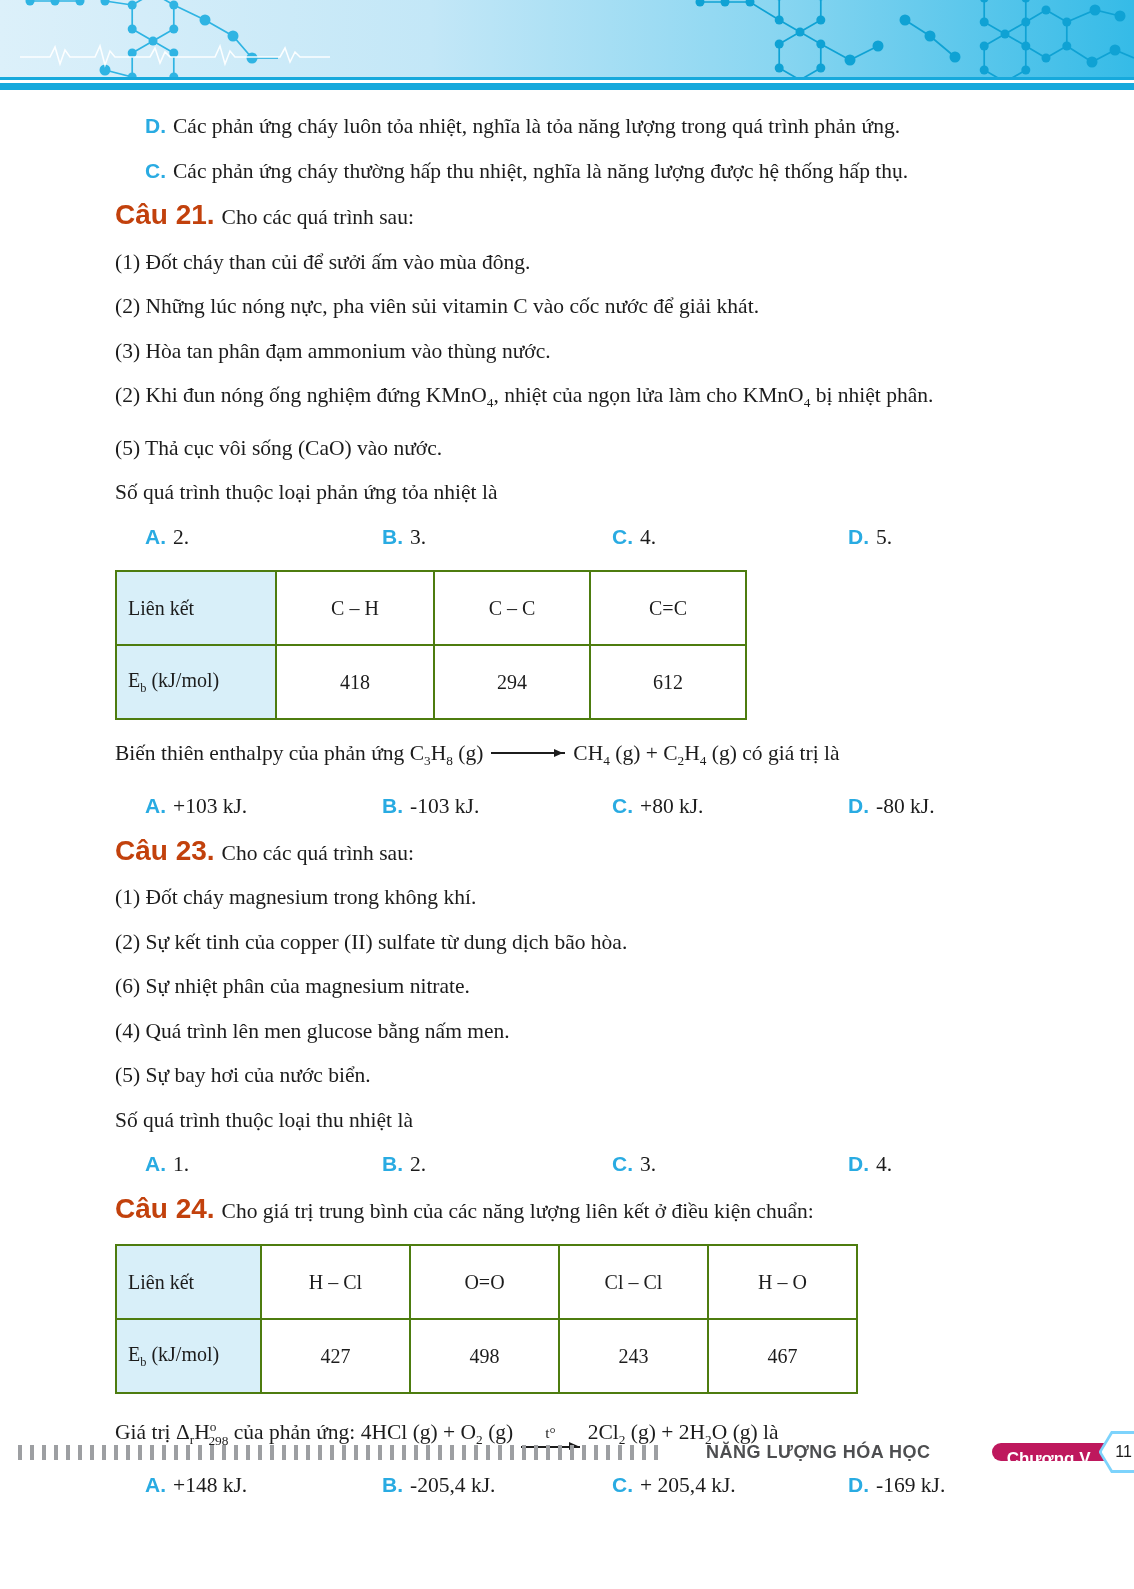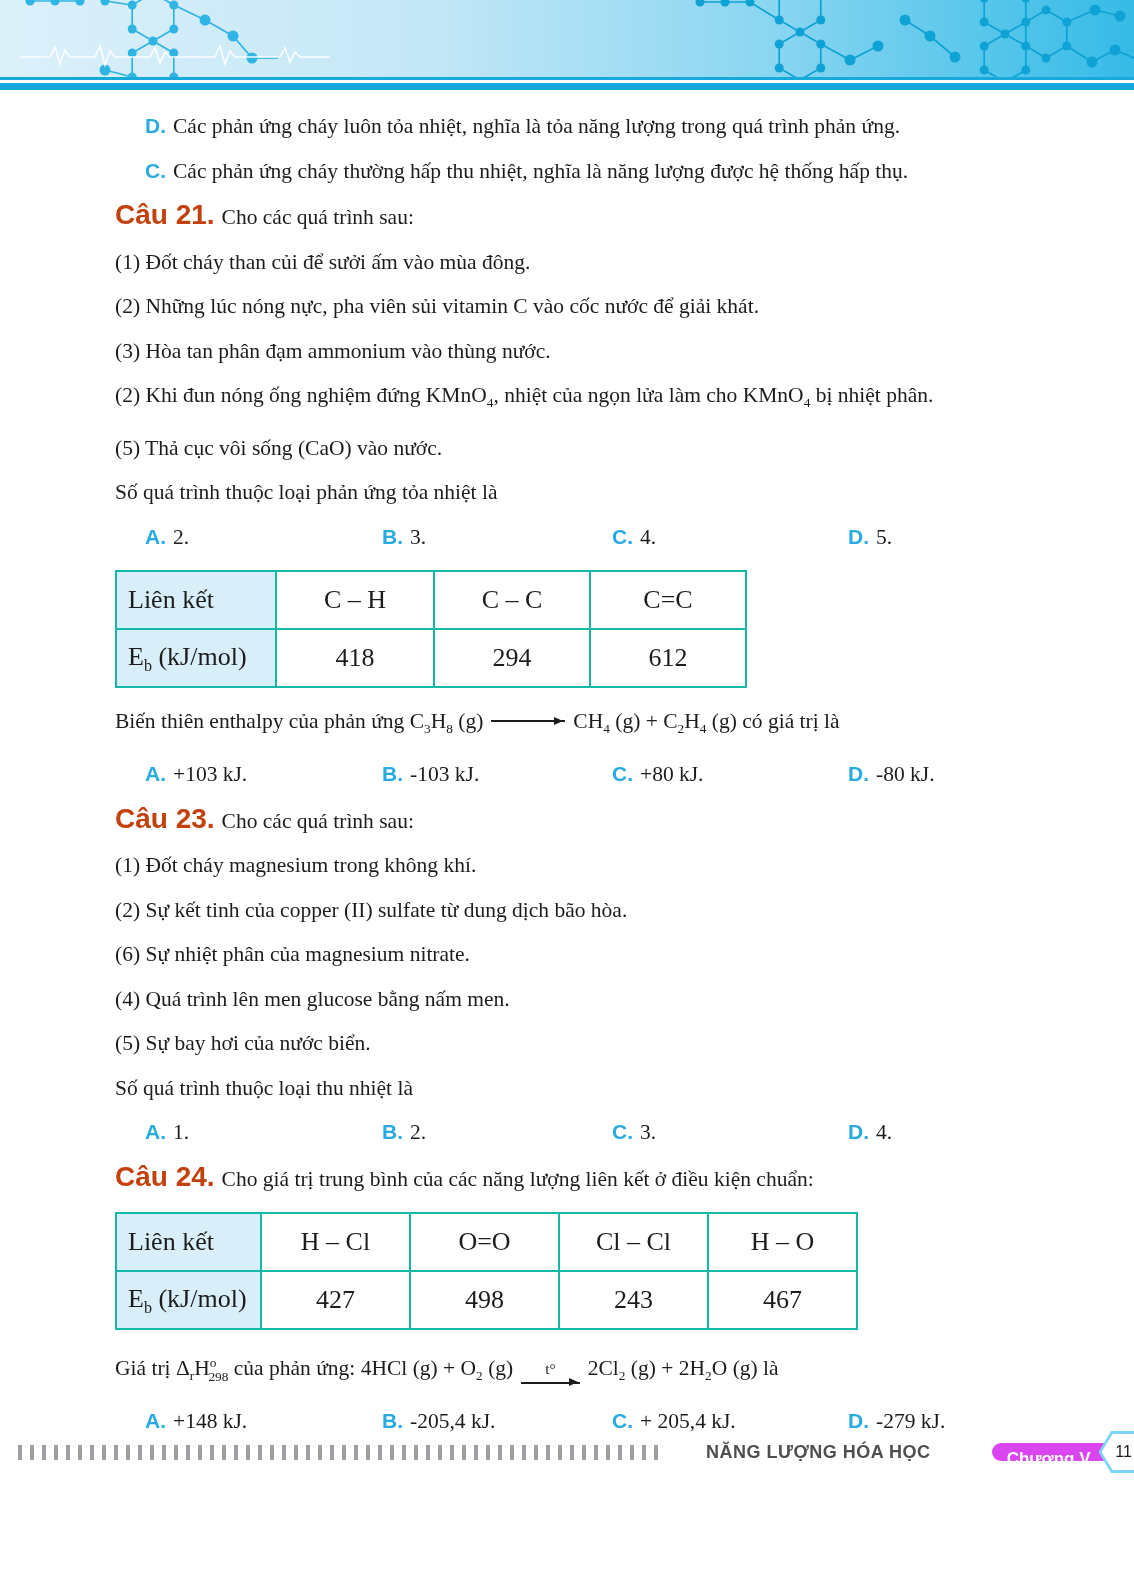--- a/index.html
+++ b/index.html
@@ -47,38 +47,38 @@
   }
   .overarrow::before { content:""; position:absolute; left:0; bottom:0; width:100%; height:2px; background:#1c1c1c; }
   .overarrow::after {
     content:""; position:absolute; right:-2px; bottom:-2.5px;
     border:4.5px solid transparent; border-left:9px solid #1c1c1c;
   }
 
   
   table.bond { border-collapse:collapse; table-layout:fixed; margin:11px 0; }
   table.bond td {
-    border:2px solid #14b8a6; height:40px; text-align:center;
-    font-size:26px; padding:8px 6px; background:#ffffff;
+    border:2px solid #4d7c0f; height:40px; text-align:center;
+    font-size:20px; padding:16px 6px; background:#ffffff;
   }
   table.bond td.label-col { background:#D8EFF9; text-align:left; padding-left:11px; }
   .tbl-q22 { margin-left:125px; width:630px; }
   .tbl-q24 { margin-left:75px;  width:741px; }
 
   
   .footer { position:absolute; left:18px; top:1430px; width:1098px; height:44px; display:flex; align-items:center;gap:33px; }
   .bars { display:flex; gap:8px; align-items:center; }
   .bar { width:4px; height:15px; background:#9D9FA2; }
   .footer-title {
     font-family:"Liberation Sans","DejaVu Sans",sans-serif; font-weight:bold;
     color:#4D4E50; font-size:18px; letter-spacing:0.5px; margin-left:15px; white-space:nowrap;
   }
   .badge { position:relative; margin-left:28px; display:flex; align-items:center; height:36px; }
   .badge-rect {
-    background:#d946ef; color:#ffffff; font-family:"Liberation Sans","DejaVu Sans",sans-serif;
+    background:#be185d; color:#ffffff; font-family:"Liberation Sans","DejaVu Sans",sans-serif;
     font-weight:bold; font-size:17px; line-height:32px; height:18px;
     padding:0 36px 0 15px; border-radius:9px 4px 4px 9px; white-space:nowrap;
   }
   .badge-hex-outer {
     position:absolute; right:-22px; top:50%; transform:translateY(-50%);
     width:50px; height:42px; background:#7dd3fc;
     clip-path:polygon(25% 0,75% 0,100% 50%,75% 100%,25% 100%,0 50%);
     display:flex; align-items:center; justify-content:center;
   }
   .badge-hex-inner {
@@ -279,21 +279,21 @@
         <td>243</td>
         <td>467</td>
       </tr>
     </tbody>
       </table>
     <p class="line"><span>Giá trị </span><span>Δ</span><sub>r</sub><span>H</span><sup>o</sup><sub class="tuck">298</sub><span> của phản ứng: 4HCl (g) + O</span><sub>2</sub><span> (g)</span><span class="overarrow">t°</span><span>2Cl</span><sub>2</sub><span> (g) + 2H</span><sub>2</sub><span>O (g) là</span></p>
     <div class="opts">
       <span><span class="opt-label">A.</span><span>+148 kJ.</span></span>
       <span><span class="opt-label">B.</span><span>-205,4 kJ.</span></span>
       <span><span class="opt-label">C.</span><span>+ 205,4 kJ.</span></span>
-      <span><span class="opt-label">D.</span><span>-279 kJ.</span></span>
+      <span><span class="opt-label">D.</span><span>-169 kJ.</span></span>
     </div>
   </div>
 
   <div class="footer">
     <div class="bars">
         <span class="bar"></span>
         <span class="bar"></span>
         <span class="bar"></span>
         <span class="bar"></span>
         <span class="bar"></span>

